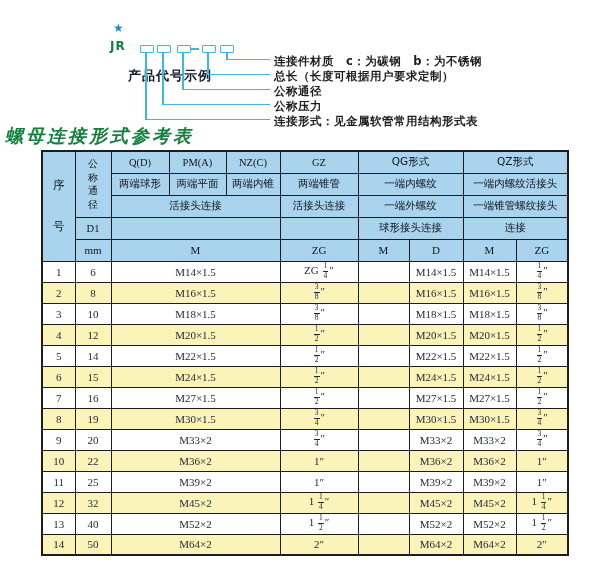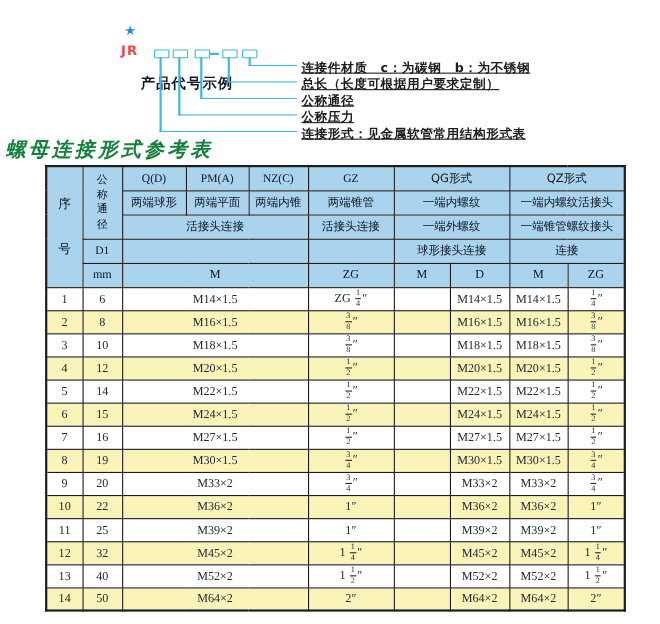--- a/index.html
+++ b/index.html
@@ -12,27 +12,27 @@
   html,body{margin:0;padding:0;}
   body{
     width:600px;height:567px;position:relative;background:#ffffff;
     font-family:"DejaVu Sans",sans-serif;color:#1a1a1a;overflow:hidden;
   }
   .abs{position:absolute;}
 
   
   .star{left:113px;top:22px;font-size:12px;color:#1f8ad2;line-height:1;}
   .dtitle{left:128px;top:20px;font-size:13px;font-weight:bold;color:#0f172a;letter-spacing:1px;margin-top:47px;}
-  .jr{left:110px;top:39px;font-size:12px;font-weight:bold;color:#ef4444;letter-spacing:1px;}
+  .jr{left:110px;top:39px;font-size:12px;font-weight:bold;color:#15803d;letter-spacing:1px;}
   .codebox{position:absolute;top:45px;width:12px;height:6px;background:#fff;
            border:1.5px solid var(--accent);border-radius:1px;}
   .dashseg{position:absolute;left:191px;top:48px;width:8px;height:2px;background:var(--accent);}
   .vline{position:absolute;width:1.5px;background:var(--accent);}
   .hline{position:absolute;height:1.5px;background:var(--accent);}
-  .lbl{left:274px;font-size:11.5px;font-weight:bold;color:#1d1d1d;white-space:nowrap;letter-spacing:0.5px;text-decoration:underline;}
+  .lbl{left:274px;font-size:11.5px;font-weight:bold;color:#1d1d1d;white-space:nowrap;letter-spacing:0.5px;}
 
   
   .ttitle{left:5px;top:124px;font-size:18px;font-weight:bold;color:#15803d;
           font-family:"Liberation Serif",serif;letter-spacing:3px;font-style:italic;}
 
   
   table{position:absolute;left:41px;top:150px;width:526px;border-collapse:collapse;
         table-layout:fixed;border:2px solid var(--border);}
   td{border:1px solid var(--border);text-align:center;vertical-align:middle;padding:0;
      font-size:11px;color:var(--text);overflow:hidden;font-family:"Liberation Serif",serif;}

